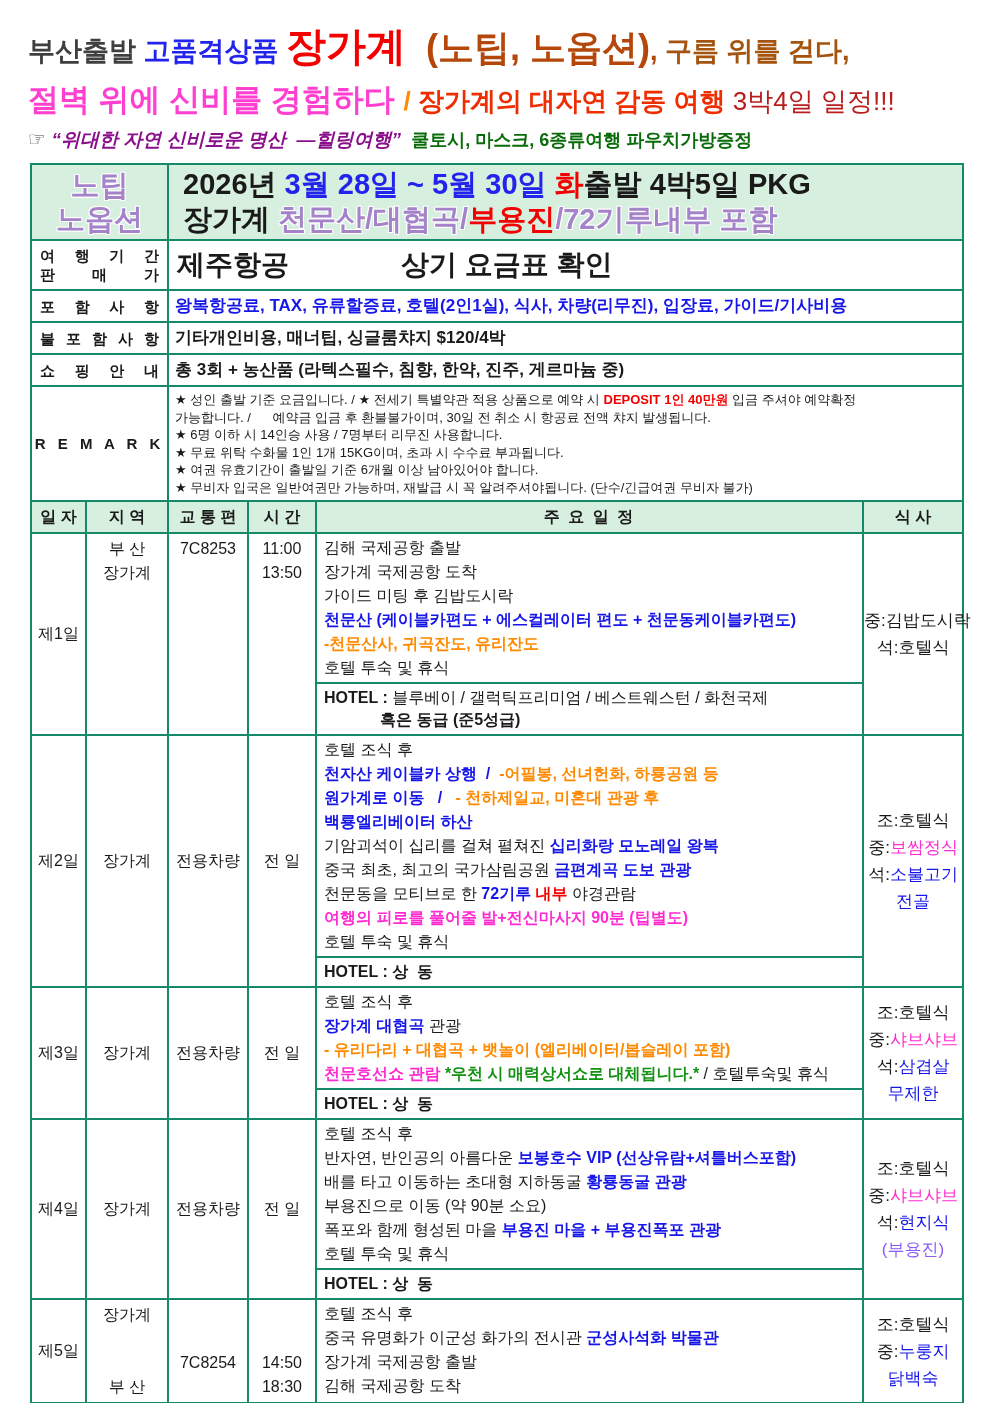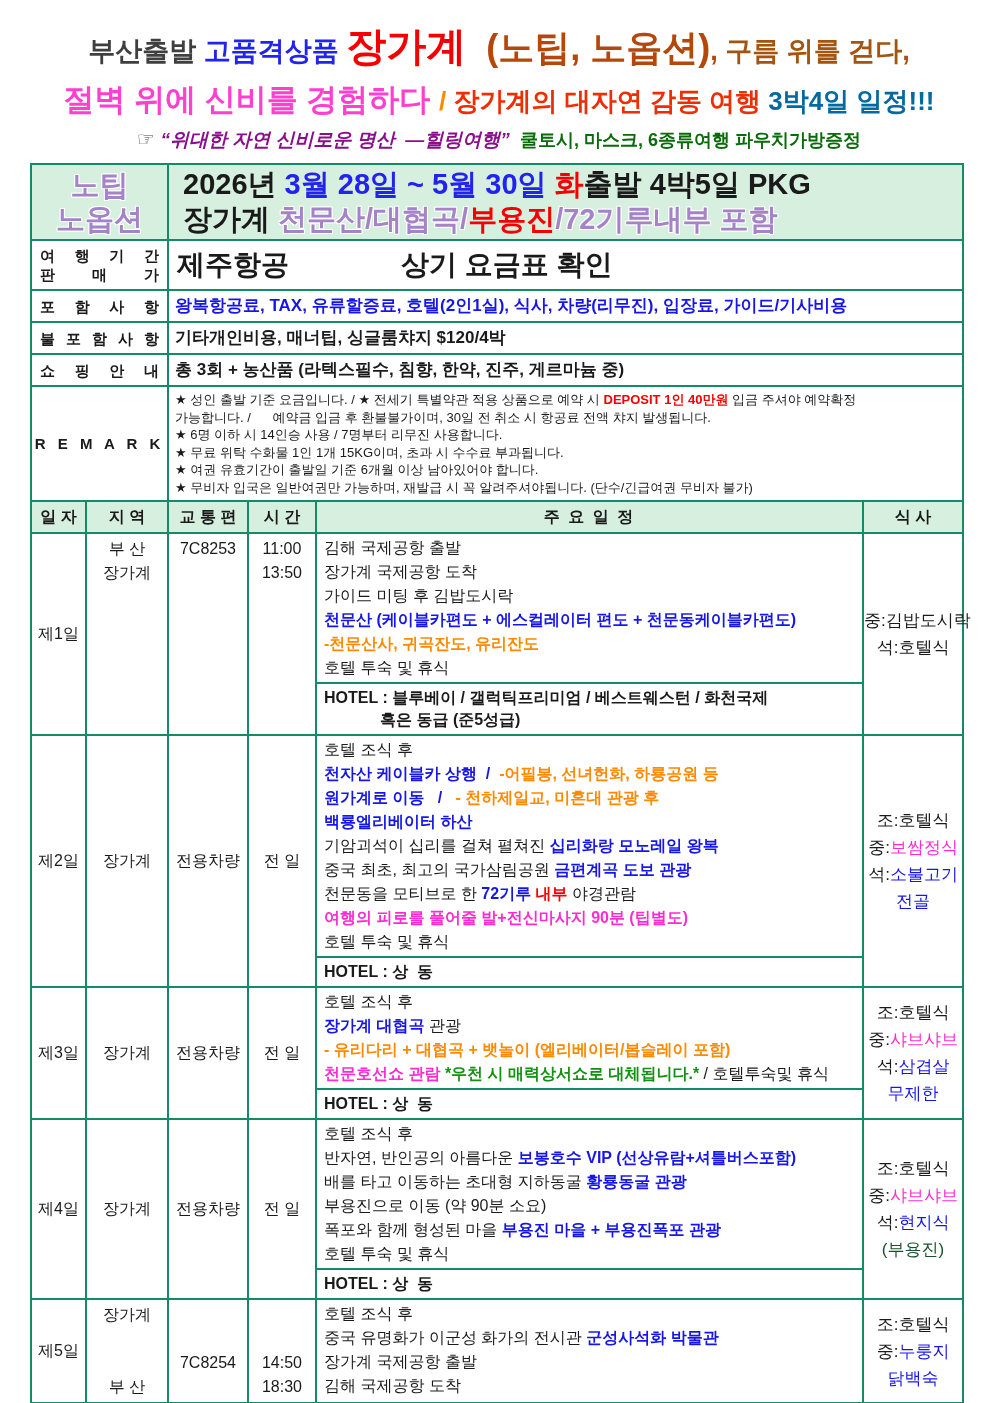--- a/index.html
+++ b/index.html
@@ -1,19 +1,19 @@
 <!DOCTYPE html>
 <html><head>
 <meta charset="utf-8">
 <style>
   html,body{margin:0;padding:0;background:#fff;}
   body{width:992px;font-family:"Liberation Sans","DejaVu Sans",sans-serif;color:#1a1a1a;}
 
   
-  .headline{padding:18px 6px 6px 12px;text-align:center;}
+  .headline{padding:18px 6px 6px 28px;}
   .h-line{white-space:nowrap;}
   .h-line1{font-size:27px;font-weight:bold;line-height:56px;}
   .h-line2{font-size:26px;font-weight:bold;line-height:42px;}
   .h-line3{font-size:20px;font-weight:bold;line-height:34px;}
   .seg{white-space:pre;}
   .k-xl{font-size:40px;}
   .k-lg{font-size:36px;}
   .k-md{font-size:31px;}
   .k-q{font-size:19px;font-style:italic;}
   .k-gift{font-size:18px;}
@@ -51,21 +51,21 @@
   .hotel-box{border-top:2px solid #158a68;padding:3px 7px;}
   .hotel-line{line-height:22px;font-size:16px;white-space:nowrap;}
   .meal-cell{text-align:center;}
   .meal-line{font-size:17px;line-height:27px;white-space:nowrap;}
 </style>
 </head>
 <body>
 
 <div class="headline">
   <div class="h-line h-line1"><span class="seg" style="color: rgb(63, 63, 63); font-weight: bold;">부산출발 </span><span class="seg" style="color: rgb(35, 35, 238); font-weight: bold;">고품격상품 </span><span class="seg k-xl" style="color: rgb(244, 0, 0); font-weight: bold;">장가계</span><span class="seg k-lg" style="color: rgb(181, 71, 11); font-weight: bold;">  (노팁, 노옵션)</span><span class="seg" style="color: rgb(181, 71, 11); font-weight: bold;">, </span><span class="seg" style="color: rgb(164, 84, 14); font-weight: bold;">구름 위를 걷다,</span></div>
-  <div class="h-line h-line2"><span class="seg k-md" style="color: rgb(255, 63, 208); font-weight: bold;">절벽 위에 신비를 경험하다 </span><span class="seg" style="color: rgb(255, 138, 0); font-weight: bold;">/ </span><span class="seg" style="color: rgb(238, 46, 0); font-weight: bold;">장가계의 대자연 감동 여행 </span><span class="seg" style="color: #0369a1; font-weight: bold; margin-top: 36px;">3박4일 일정!!!</span></div>
+  <div class="h-line h-line2"><span class="seg k-md" style="color: rgb(255, 63, 208); font-weight: bold;">절벽 위에 신비를 경험하다 </span><span class="seg" style="color: rgb(255, 138, 0); font-weight: bold;">/ </span><span class="seg" style="color: rgb(238, 46, 0); font-weight: bold;">장가계의 대자연 감동 여행 </span><span class="seg" style="color: #b91c1c; font-weight: normal; margin-top: 36px;">3박4일 일정!!!</span></div>
   <div class="h-line h-line3"><span class="seg" style="color: rgb(63, 63, 63);">☞ </span><span class="seg k-q" style="color: rgb(138, 15, 138); font-weight: bold;">“위대한 자연 신비로운 명산  —힐링여행” </span><span class="seg k-gift" style="color: rgb(10, 107, 10); font-weight: bold;"> 쿨토시, 마스크, 6종류여행 파우치가방증정</span></div>
 </div>
 
 <table class="sched">
   <colgroup>
     <col style="width:55px">
       <col style="width:82px">
       <col style="width:80px">
     <col style="width:68px">
       <col style="width:547px">
@@ -152,21 +152,21 @@
         <td class="itin-cell">
           <div class="itin-box">
             <div class="itin-line"><span class="seg">김해 국제공항 출발</span></div>
             <div class="itin-line"><span class="seg">장가계 국제공항 도착</span></div>
             <div class="itin-line"><span class="seg">가이드 미팅 후 김밥도시락</span></div>
             <div class="itin-line"><span class="seg" style="color: rgb(22, 22, 232); font-weight: bold;">천문산 (케이블카편도 + 에스컬레이터 편도 + 천문동케이블카편도)</span></div>
             <div class="itin-line"><span class="seg" style="color: rgb(255, 138, 0); font-weight: bold;">-천문산사, 귀곡잔도, 유리잔도</span></div>
             <div class="itin-line"><span class="seg">호텔 투숙 및 휴식</span></div>
           </div>
           <div class="hotel-box">
-            <div class="hotel-line"><span class="seg" style="font-weight: bold;">HOTEL : </span><span class="seg" style="font-weight: bold;">블루베이 / 갤럭틱프리미엄 / 베스트웨스턴 / 화천국제</span></div>
+            <div class="hotel-line"><span class="seg" style="font-weight: bold;">HOTEL : </span><span class="seg" style="font-weight: normal;">블루베이 / 갤럭틱프리미엄 / 베스트웨스턴 / 화천국제</span></div>
             <div class="hotel-line"><span class="seg k-indent" style="font-weight: bold;">혹은 동급 (준5성급)</span></div>
           </div>
         </td>
         <td class="meal-cell">
           <div class="meal-line"><span class="seg">중:김밥도시락</span></div>
           <div class="meal-line"><span class="seg">석:호텔식</span></div>
         </td>
       </tr>
       <tr>
         <td class="day-cell">제2일</td>
@@ -270,21 +270,21 @@
             <div class="itin-line"><span class="seg">호텔 투숙 및 휴식</span></div>
           </div>
           <div class="hotel-box">
             <div class="hotel-line"><span class="seg" style="font-weight: bold;">HOTEL : </span><span class="seg" style="font-weight: bold;">상  동</span></div>
           </div>
         </td>
         <td class="meal-cell">
           <div class="meal-line"><span class="seg">조:호텔식</span></div>
           <div class="meal-line"><span class="seg">중:</span><span class="seg" style="color: rgb(255, 43, 209);">샤브샤브</span></div>
           <div class="meal-line"><span class="seg">석:</span><span class="seg" style="color: rgb(22, 22, 232);">현지식</span></div>
-          <div class="meal-line"><span class="seg" style="color: #14532d;">(부용진)</span></div>
+          <div class="meal-line"><span class="seg" style="color: #8b5cf6;">(부용진)</span></div>
         </td>
       </tr>
       <tr>
         <td class="day-cell">제5일</td>
         <td class="day-cell v-top">
           <div class="side-lines">
             <div>장가계</div>
             <div>&nbsp;</div>
             <div>&nbsp;</div>
             <div>부 산</div>

